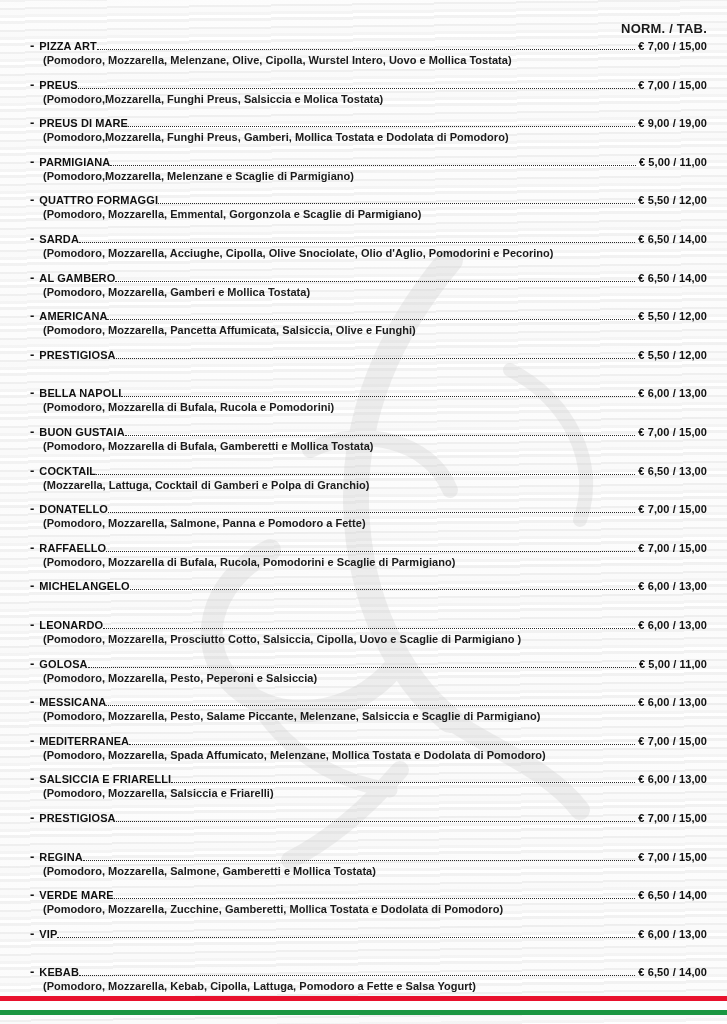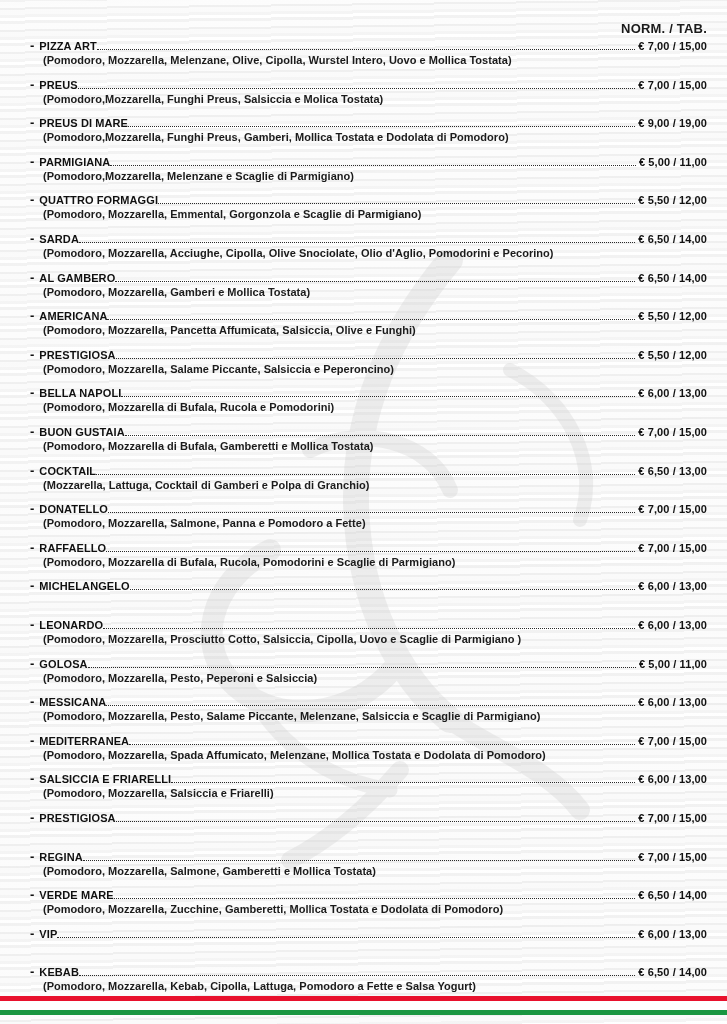--- a/index.html
+++ b/index.html
@@ -259,21 +259,20 @@
         </div>
         <div class="item-desc">(Pomodoro, Mozzarella, Pancetta Affumicata, Salsiccia, Olive e Funghi)</div>
       </li>
       <li class="menu-item" style="position: absolute; left: 0px; right: 0px; top: 346.8px;">
         <div class="item-titleline">
           <span class="item-dash">-</span>
           <span class="item-name">PRESTIGIOSA</span>
           <span class="leader"></span>
           <span class="item-price">€ 5,50 / 12,00</span>
         </div>
-        <div class="item-desc">(Pomodoro, Mozzarella, Salame Piccante, Salsiccia e Peperoncino)</div>
       </li>
       <li class="menu-item" style="position: absolute; left: 0px; right: 0px; top: 385.4px;">
         <div class="item-titleline">
           <span class="item-dash">-</span>
           <span class="item-name">BELLA NAPOLI</span>
           <span class="leader"></span>
           <span class="item-price">€ 6,00 / 13,00</span>
         </div>
         <div class="item-desc">(Pomodoro, Mozzarella di Bufala, Rucola e Pomodorini)</div>
       </li>

